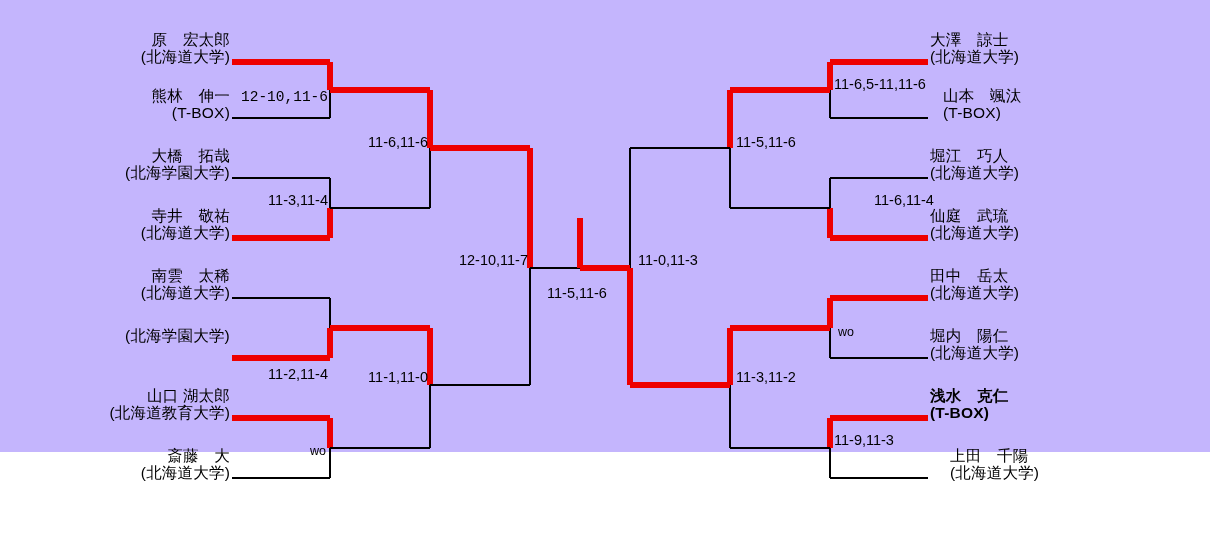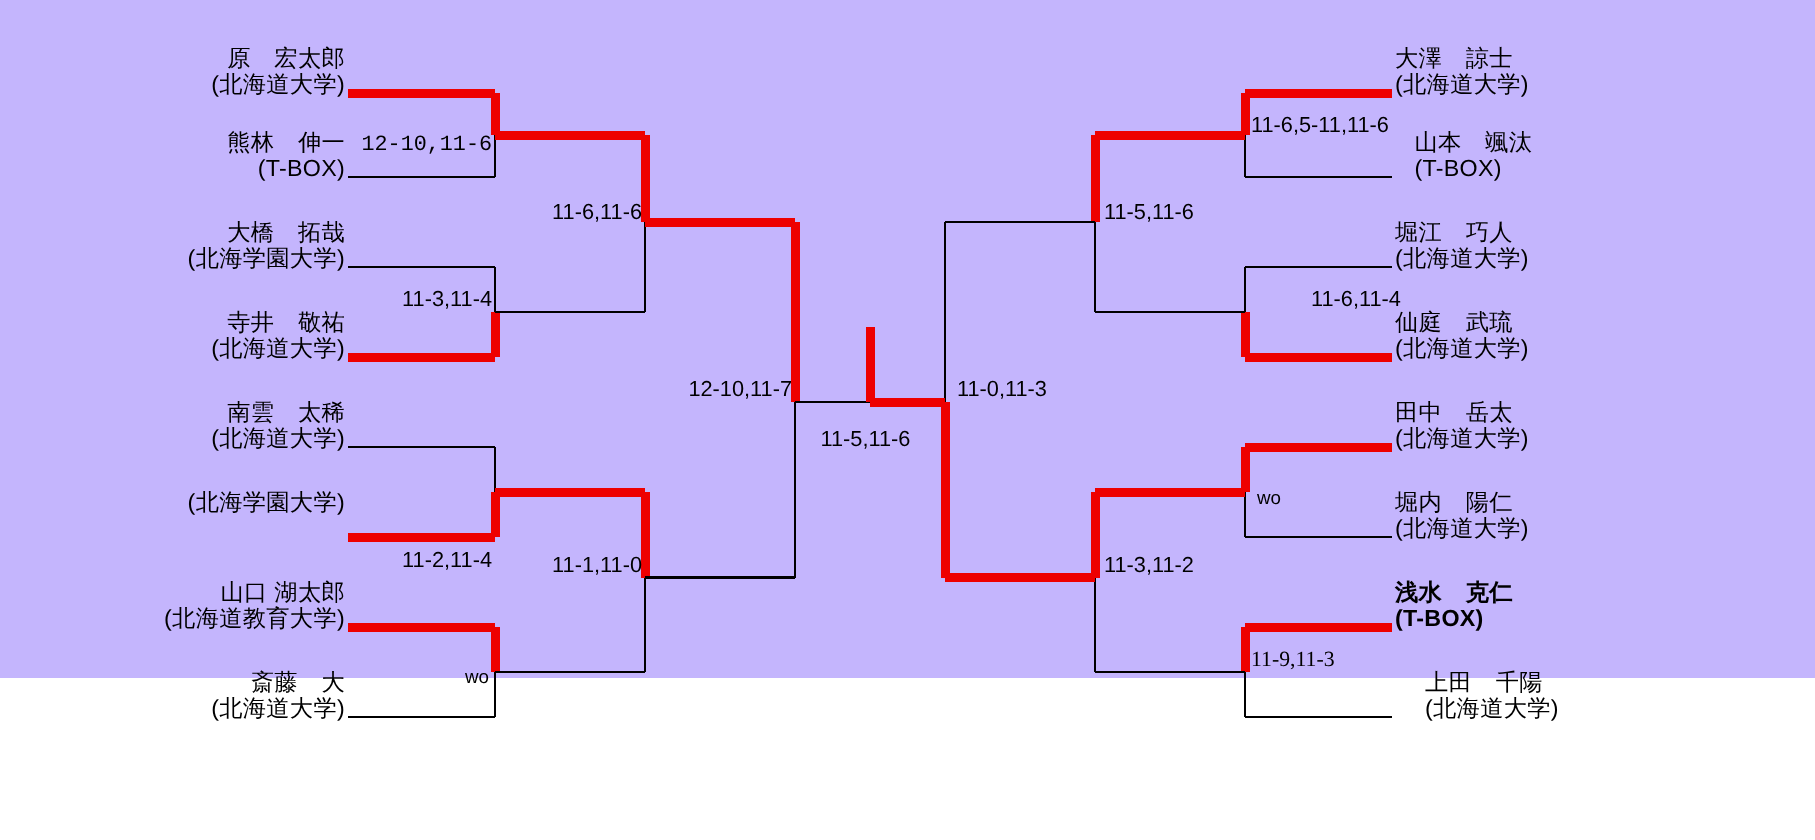--- a/index.html
+++ b/index.html
@@ -166,20 +166,20 @@
       <div class="score-label score-left" style="top: 90px; left: 0px; width: 328px; font-family: Liberation Mono, monospace;">12-10,11-6</div>
       <div class="score-label score-left" style="top: 193px; left: 0px; width: 328px;">11-3,11-4</div>
       <div class="score-label score-left" style="top: 319px; left: 0px; width: 328px; margin-top: 48px;">11-2,11-4</div>
       <div class="score-label score-left score-wo" style="top: 433px; left: 0px; width: 326px;">wo</div>
       <div class="score-label score-left" style="top: 135px; left: 0px; width: 428px;">11-6,11-6</div>
       <div class="score-label score-left" style="top: 370px; left: 0px; width: 428px;">11-1,11-0</div>
       <div class="score-label score-left" style="top: 253px; left: 0px; width: 528px;">12-10,11-7</div>
       <div class="score-label score-right" style="top: 77px; left: 834px;">11-6,5-11,11-6</div>
       <div class="score-label score-right" style="top: 193px; left: 834px; margin-left: 40px;">11-6,11-4</div>
       <div class="score-label score-right score-wo" style="top: 314px; left: 838px;">wo</div>
-      <div class="score-label score-right" style="top: 433px; left: 834px; font-family: Liberation Serif, serif;">11-9,11-3</div>
+      <div class="score-label score-right" style="top: 433px; left: 834px;">11-9,11-3</div>
       <div class="score-label score-right" style="top: 135px; left: 736px;">11-5,11-6</div>
       <div class="score-label score-right" style="top: 370px; left: 736px;">11-3,11-2</div>
       <div class="score-label score-right" style="top: 253px; left: 638px;">11-0,11-3</div>
       <div class="score-label score-right" style="top: 286px; left: 547px;">11-5,11-6</div>
     </div>
 
 </div>
 
 </body></html>

